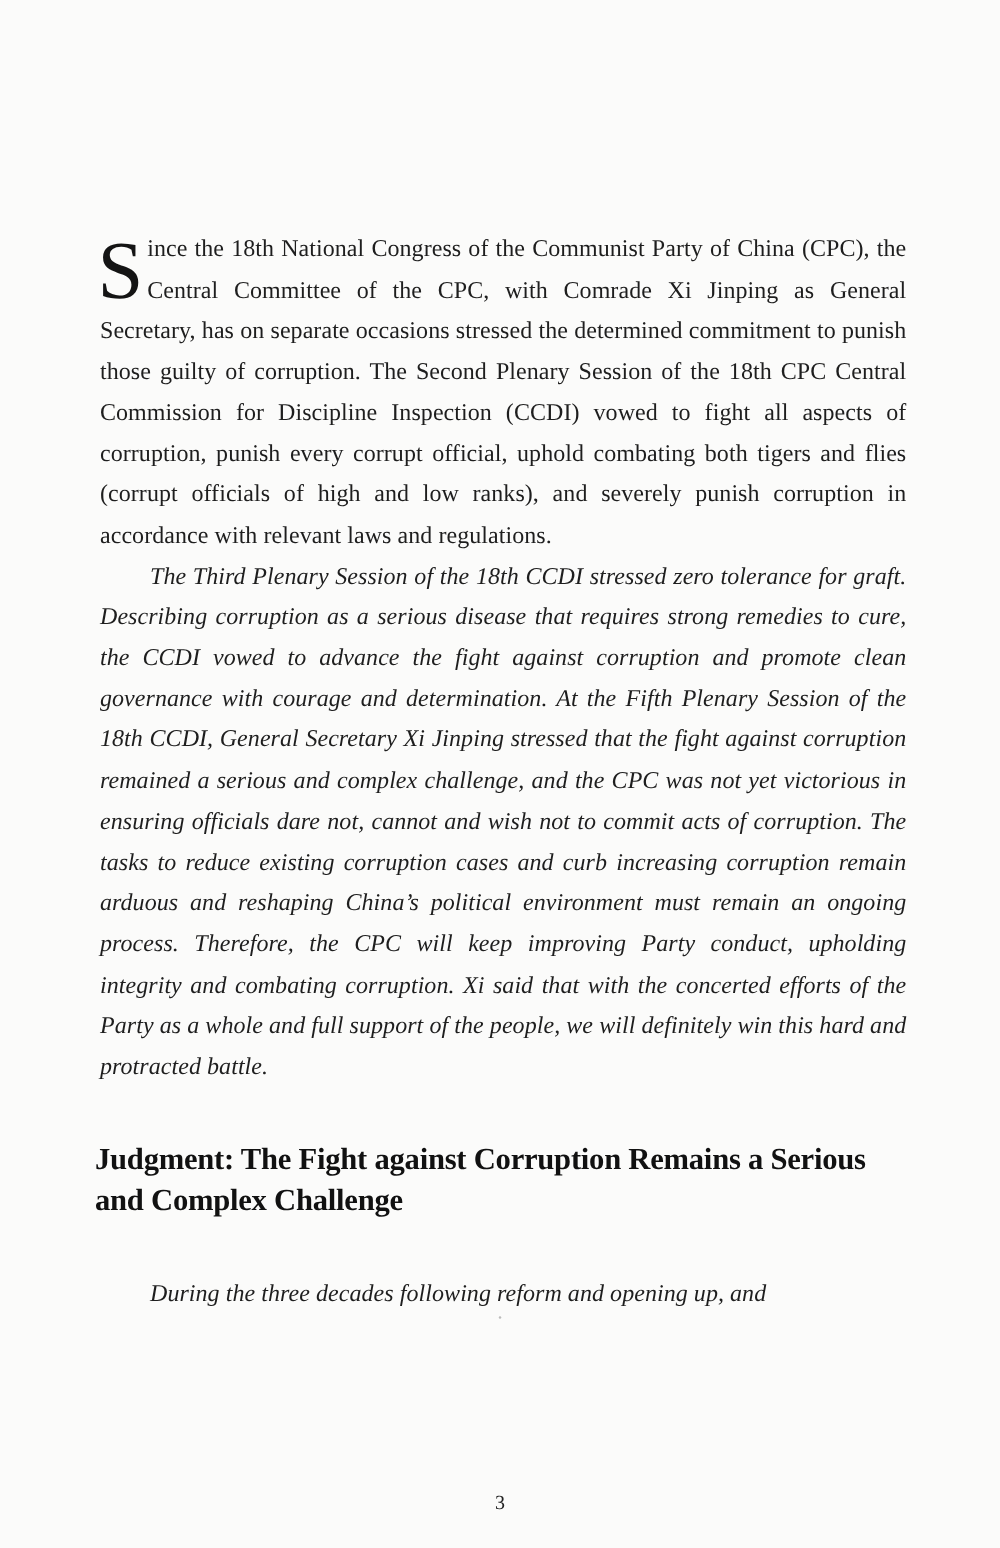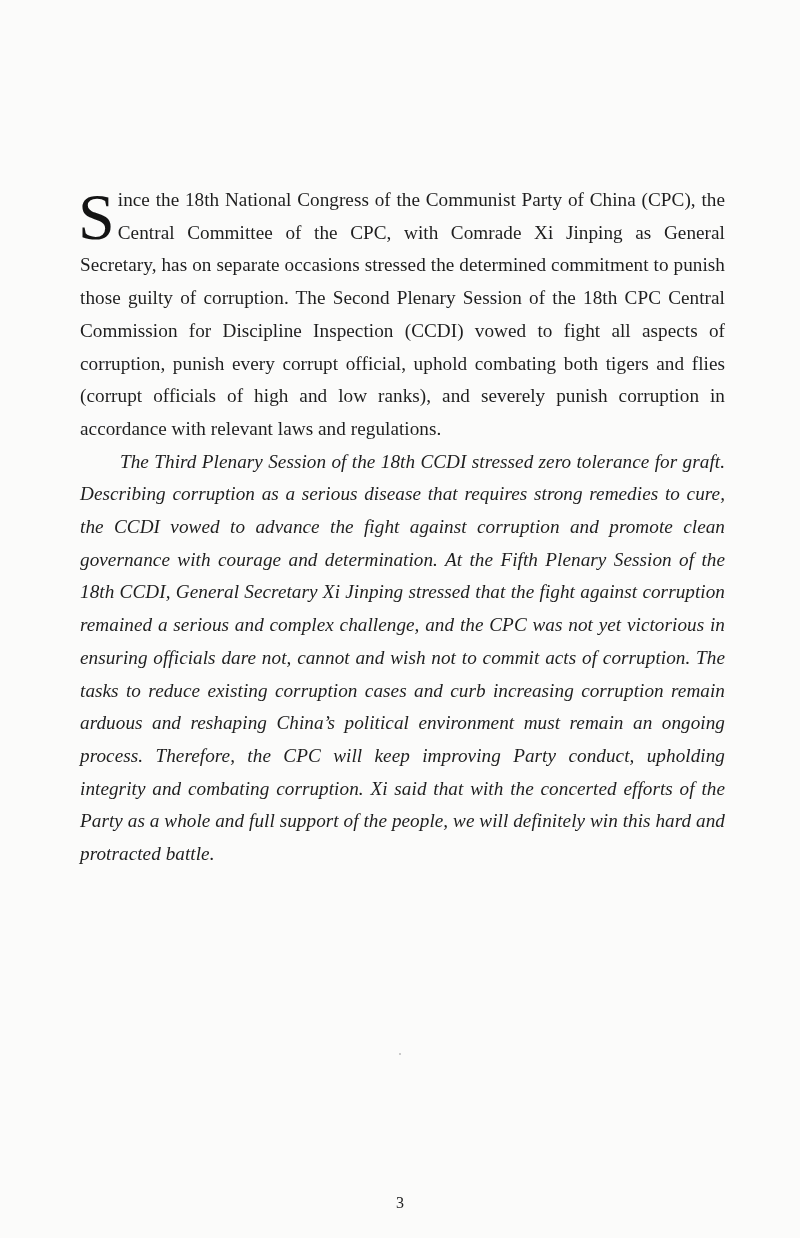--- a/index.html
+++ b/index.html
@@ -72,18 +72,20 @@
     }
   </style>
 </head>
 <body>
 
 <div class="page">
   <p class="para"><span class="dropcap">S</span><span>ince the 18th National Congress of the Communist Party of China (CPC), the Central Committee of the CPC, with Comrade Xi Jinping as General Secretary, has on separate occasions stressed the determined commitment to punish those guilty of corruption. The Second Plenary Session of the 18th CPC Central Commission for Discipline Inspection (CCDI) vowed to fight all aspects of corruption, punish every corrupt official, uphold combating both tigers and flies (corrupt officials of high and low ranks), and severely punish corruption in accordance with relevant laws and regulations.</span></p>
 
   <p class="para indent">The Third Plenary Session of the 18th CCDI stressed zero tolerance for graft. Describing corruption as a serious disease that requires strong remedies to cure, the CCDI vowed to advance the fight against corruption and promote clean governance with courage and determination. At the Fifth Plenary Session of the 18th CCDI, General Secretary Xi Jinping stressed that the fight against corruption remained a serious and complex challenge, and the CPC was not yet victorious in ensuring officials dare not, cannot and wish not to commit acts of corruption. The tasks to reduce existing corruption cases and curb increasing corruption remain arduous and reshaping China’s political environment must remain an ongoing process. Therefore, the CPC will keep improving Party conduct, upholding integrity and combating corruption. Xi said that with the concerted efforts of the Party as a whole and full support of the people, we will definitely win this hard and protracted battle.</p>
 
+  <h2 class="heading">Judgment: The Fight against Corruption Remains a Serious and Complex Challenge</h2>
 
+  <p class="para indent after-heading">During the three decades following reform and opening up, and</p>
 </div>
 
 <div class="speck"></div>
 
 <div class="page-number">3</div>
 
 </body></html>

